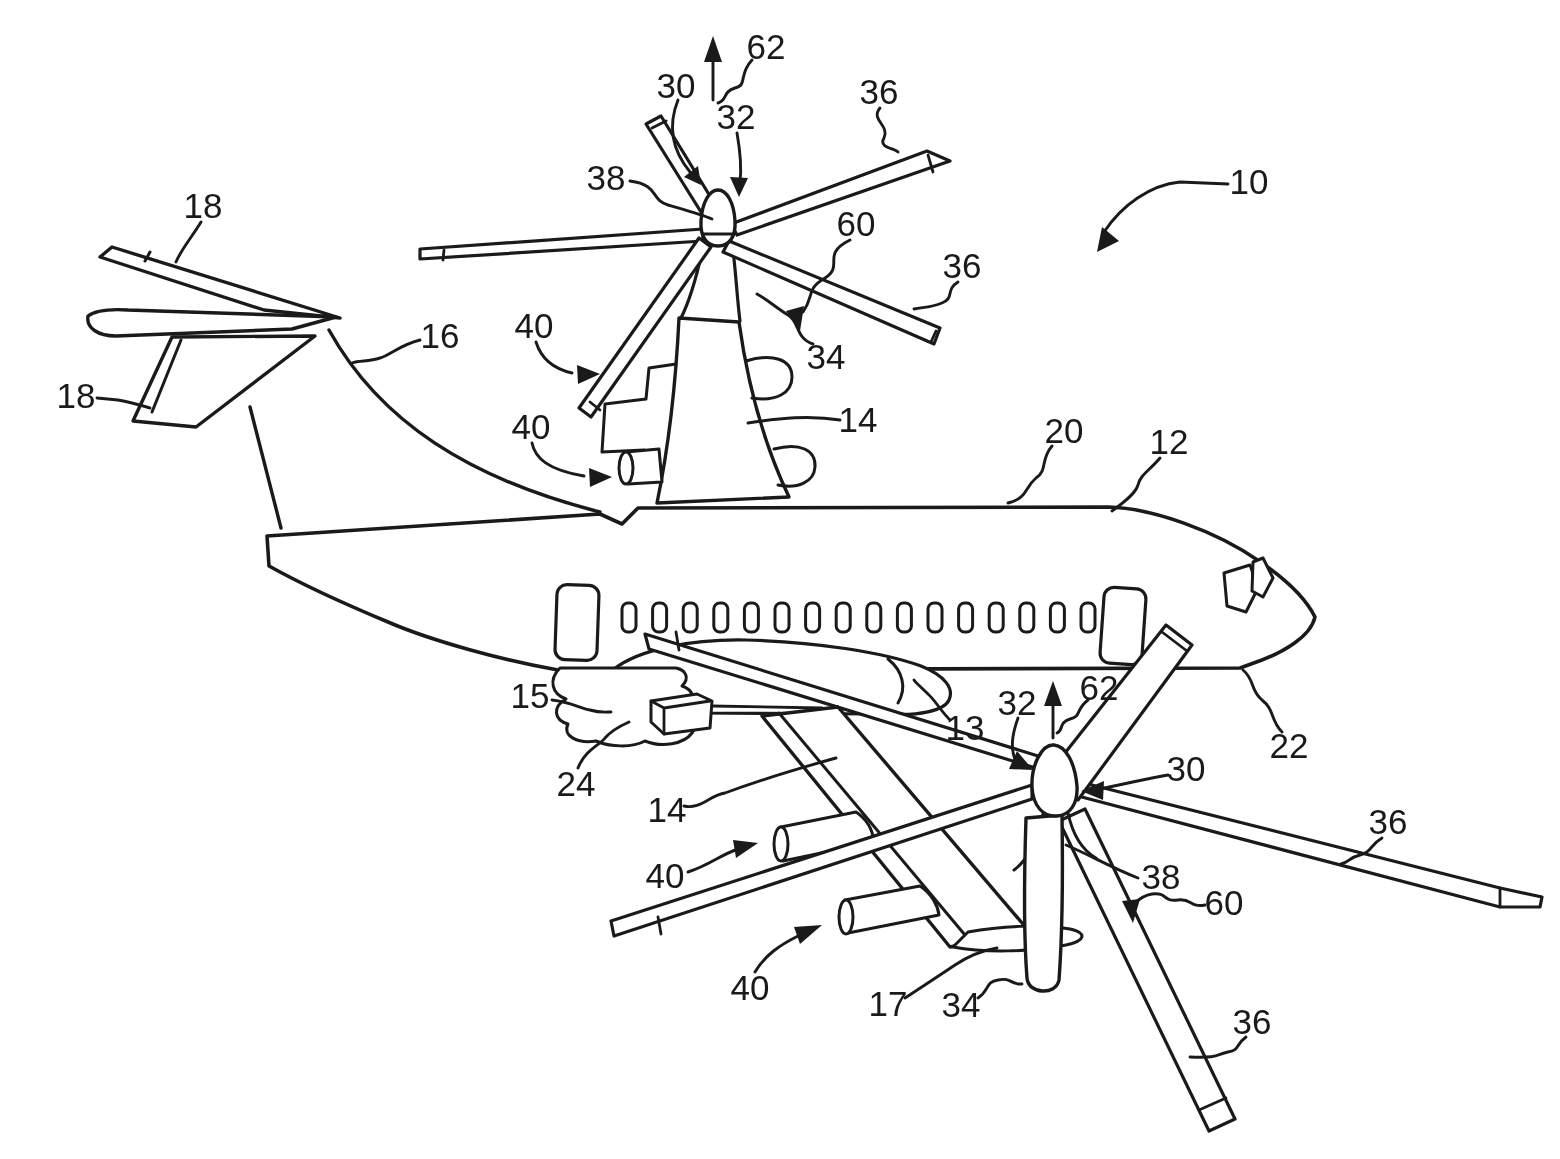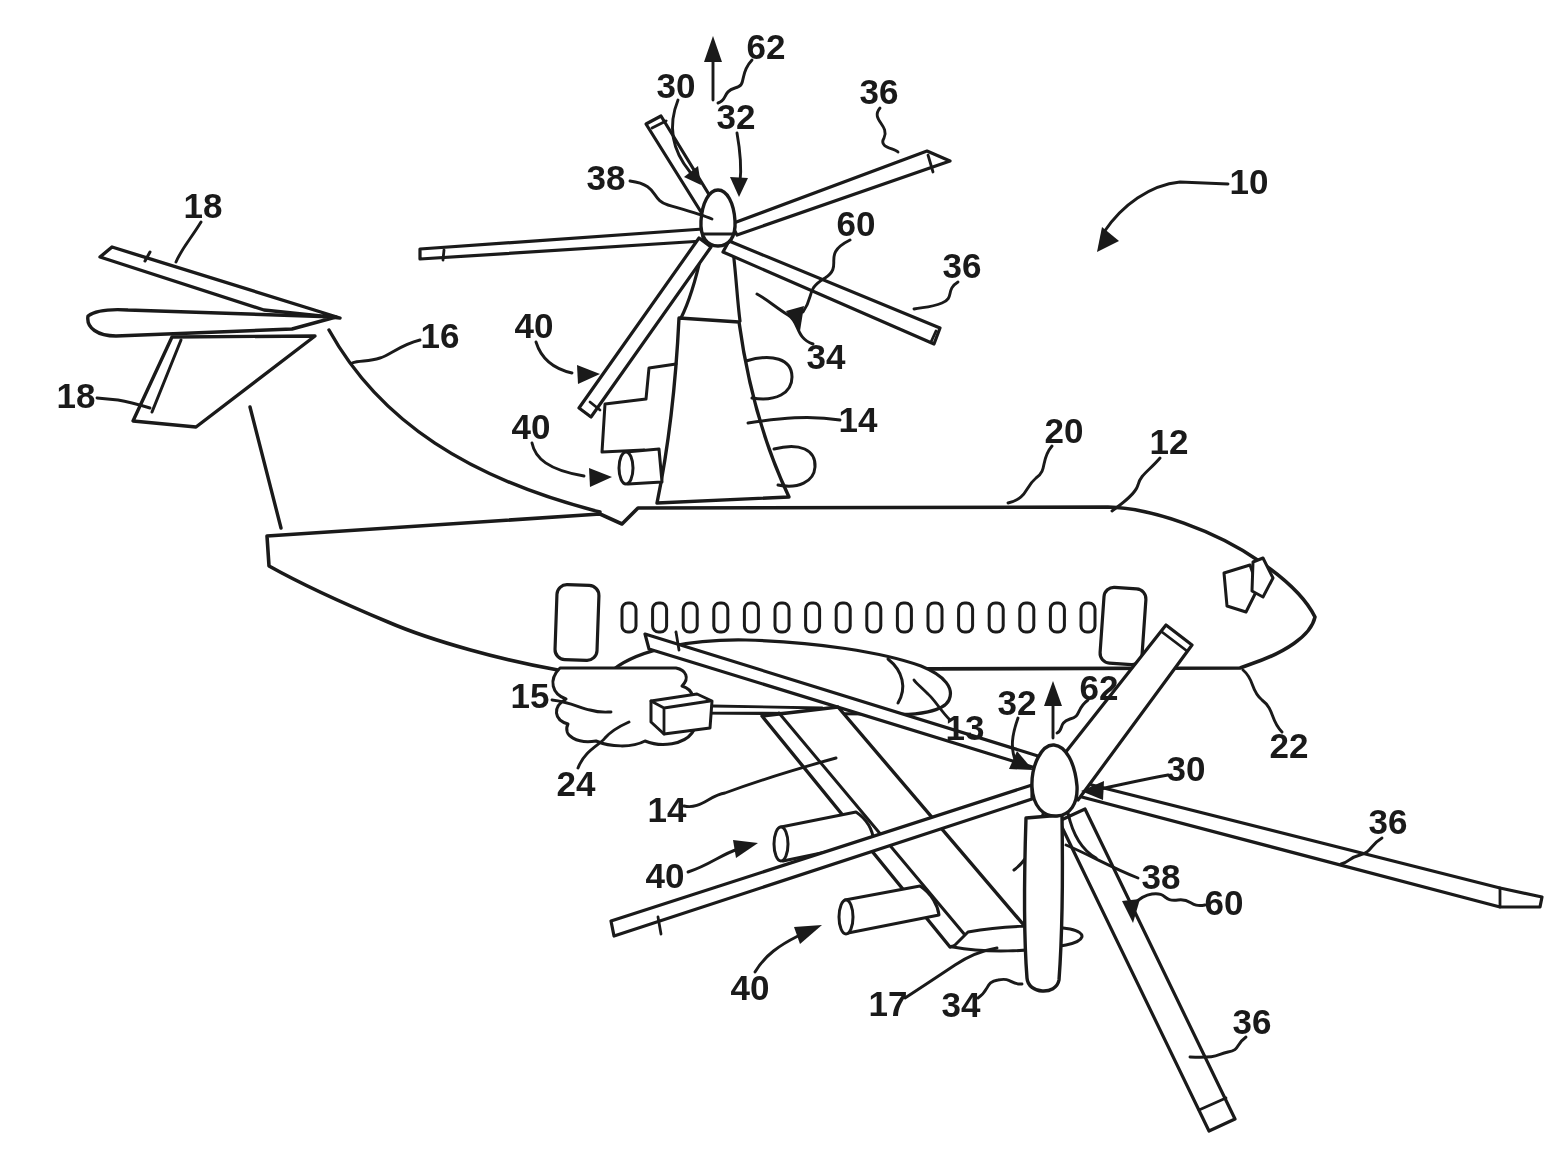--- a/index.html
+++ b/index.html
@@ -1,16 +1,16 @@
 <!DOCTYPE html>
 <html><head>
 <meta charset="utf-8">
 <style>
   html,body{margin:0;padding:0;background:#ffffff;}
-  #stage{width:1560px;height:1159px;position:relative;background:#fff;font-weight:bold;}
+  #stage{width:1560px;height:1159px;position:relative;background:#fff;}
   svg{display:block;}
   .ink{stroke:#1a1a1a;fill:none;stroke-linecap:round;stroke-linejoin:round;}
   .solid{fill:#ffffff;stroke:#1a1a1a;stroke-linejoin:round;}
   .filled{fill:#1a1a1a;stroke:none;}
   text.ref{font-family:"Liberation Sans","DejaVu Sans",sans-serif;
            font-size:35px;fill:#1a1a1a;text-anchor:middle;}
 </style>
 </head>
 <body>
 

